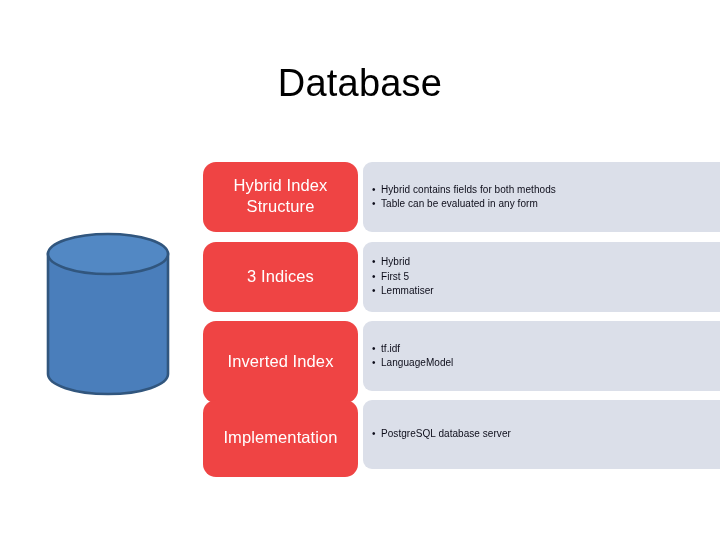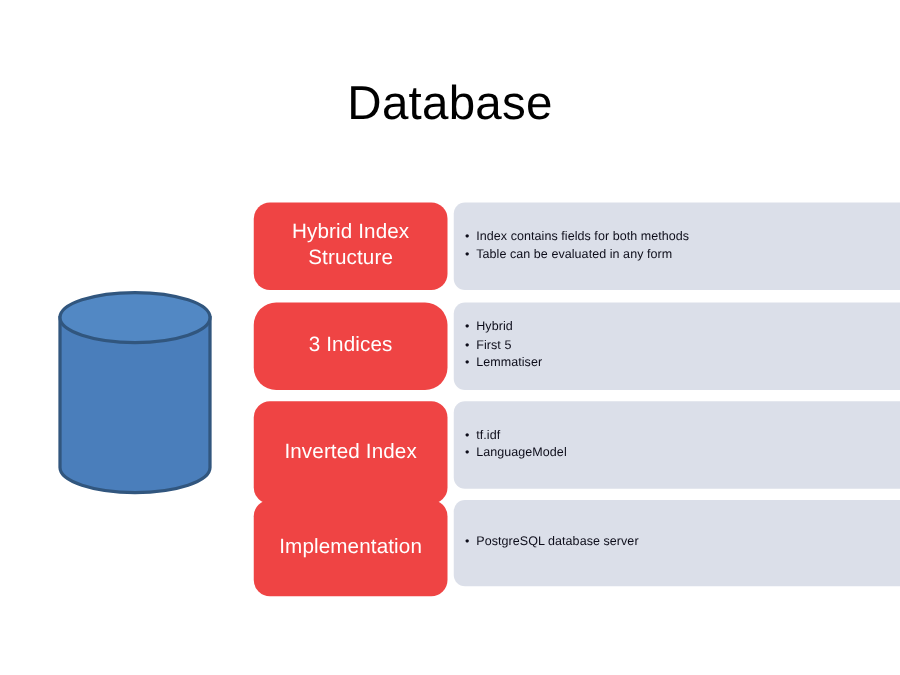--- a/index.html
+++ b/index.html
@@ -112,21 +112,21 @@
     display: inline-block;
     width: 9px;
   }
 
   
   #row-1 { top: 146px; }
   #row-1 .blue-box   { height: 70px; }
   #row-1 .gray-panel { height: 70px; }
 
   #row-2 { top: 226px; }
-  #row-2 .blue-box   { height: 70px; border-radius: 18px; }
+  #row-2 .blue-box   { height: 70px; }
   #row-2 .gray-panel { height: 70px; }
 
   #row-3 { top: 305px; }
   #row-3 .blue-box   { height: 82px; }
   #row-3 .gray-panel { height: 70px; }
 
   #row-4 { top: 384px; }
   #row-4 .blue-box   { height: 77px; }
   #row-4 .gray-panel { height: 69px; }
 </style>
@@ -142,21 +142,21 @@
       <path d="M2,22 L2,142 A60,20 0 0 0 122,142 L122,22 Z" fill="#4a7ebb" stroke="#31567e" stroke-width="2.6"></path>
       <ellipse cx="62" cy="22" rx="60" ry="20" fill="#5288c4" stroke="#31567e" stroke-width="2.6"></ellipse>
     </svg>
   </div>
 
   <div class="row" id="row-1">
     <div class="blue-box">
       <div class="blue-label">Hybrid Index Structure</div>
     </div>
     <div class="gray-panel">
-      <div class="bullet-line"><span class="dot">•</span><span>Index contains fields for both methods</span></div>
+      <div class="bullet-line"><span class="dot">•</span><span>Hybrid contains fields for both methods</span></div>
       <div class="bullet-line"><span class="dot">•</span><span>Table can be evaluated in any form</span></div>
     </div>
   </div>
 
   <div class="row" id="row-2">
     <div class="blue-box">
       <div class="blue-label">3 Indices</div>
     </div>
     <div class="gray-panel">
       <div class="bullet-line"><span class="dot">•</span><span>Hybrid</span></div>

